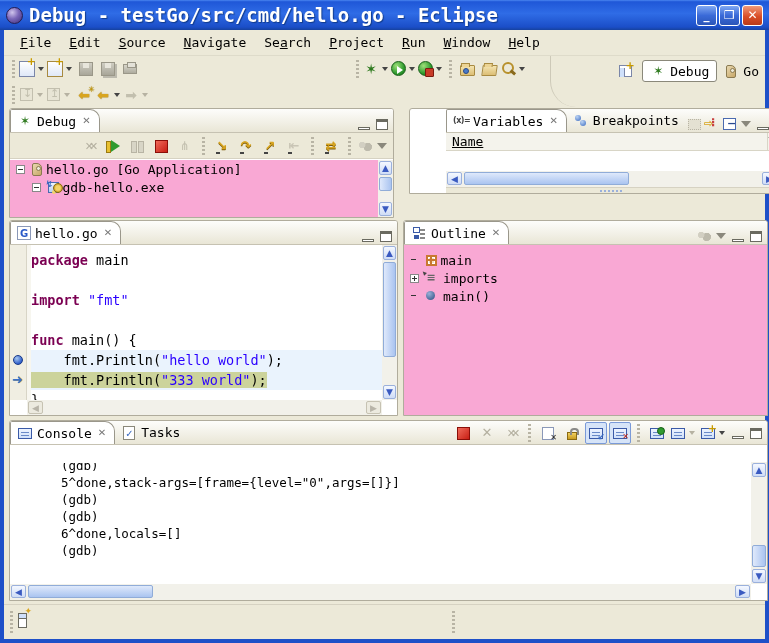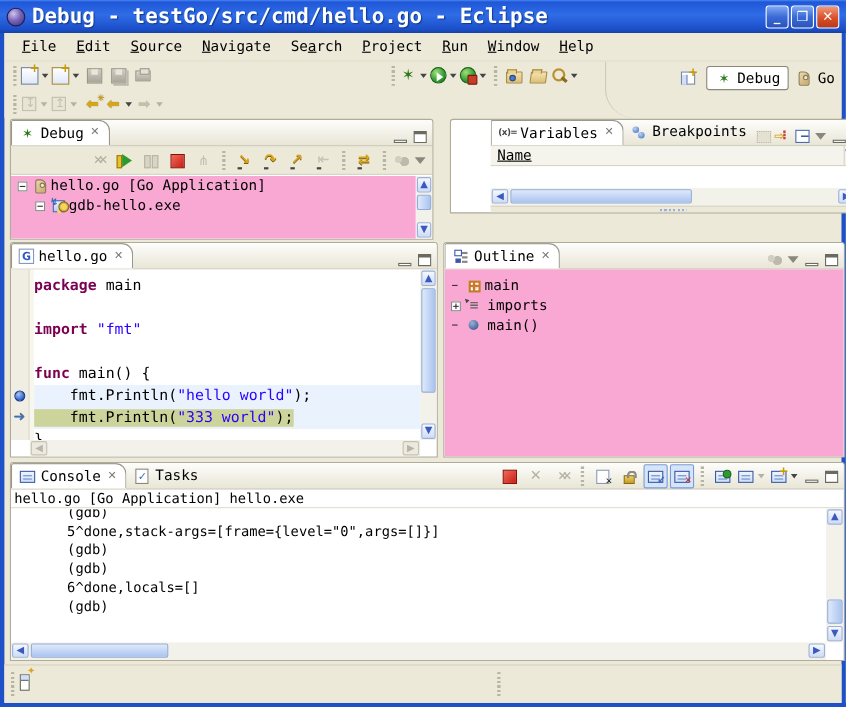--- a/index.html
+++ b/index.html
@@ -577,21 +577,20 @@
             <span class="dd dis"></span>
           </span>
         <span class="tbtn">
             <span class="i ic-console new"></span>
             <span class="dd"></span>
           </span>
         <span class="pmin"></span>
         <span class="pmax"></span>
       </div>
     </div>
-    <div class="con-header">hello.go [Go Application] hello.exe</div>
     <div class="con-body">
       <div class="con-lines" id="console-lines">
           <div class="con-line">(gdb)</div>
           <div class="con-line">5^done,stack-args=[frame={level="0",args=[]}]</div>
           <div class="con-line">(gdb)</div>
           <div class="con-line">(gdb)</div>
           <div class="con-line">6^done,locals=[]</div>
           <div class="con-line">(gdb)</div>
         </div>
     </div>

